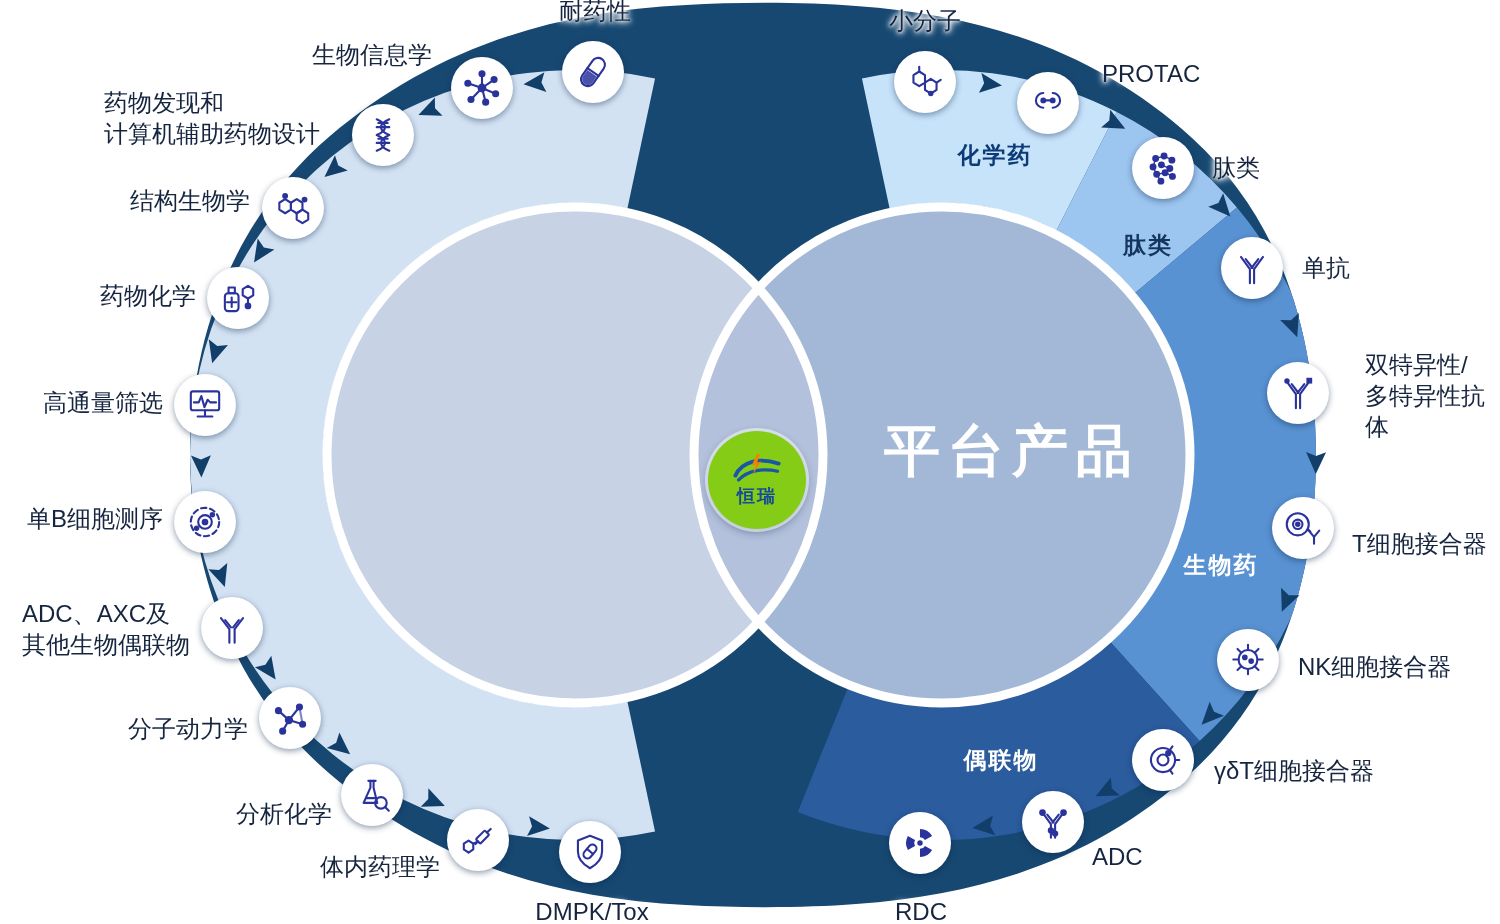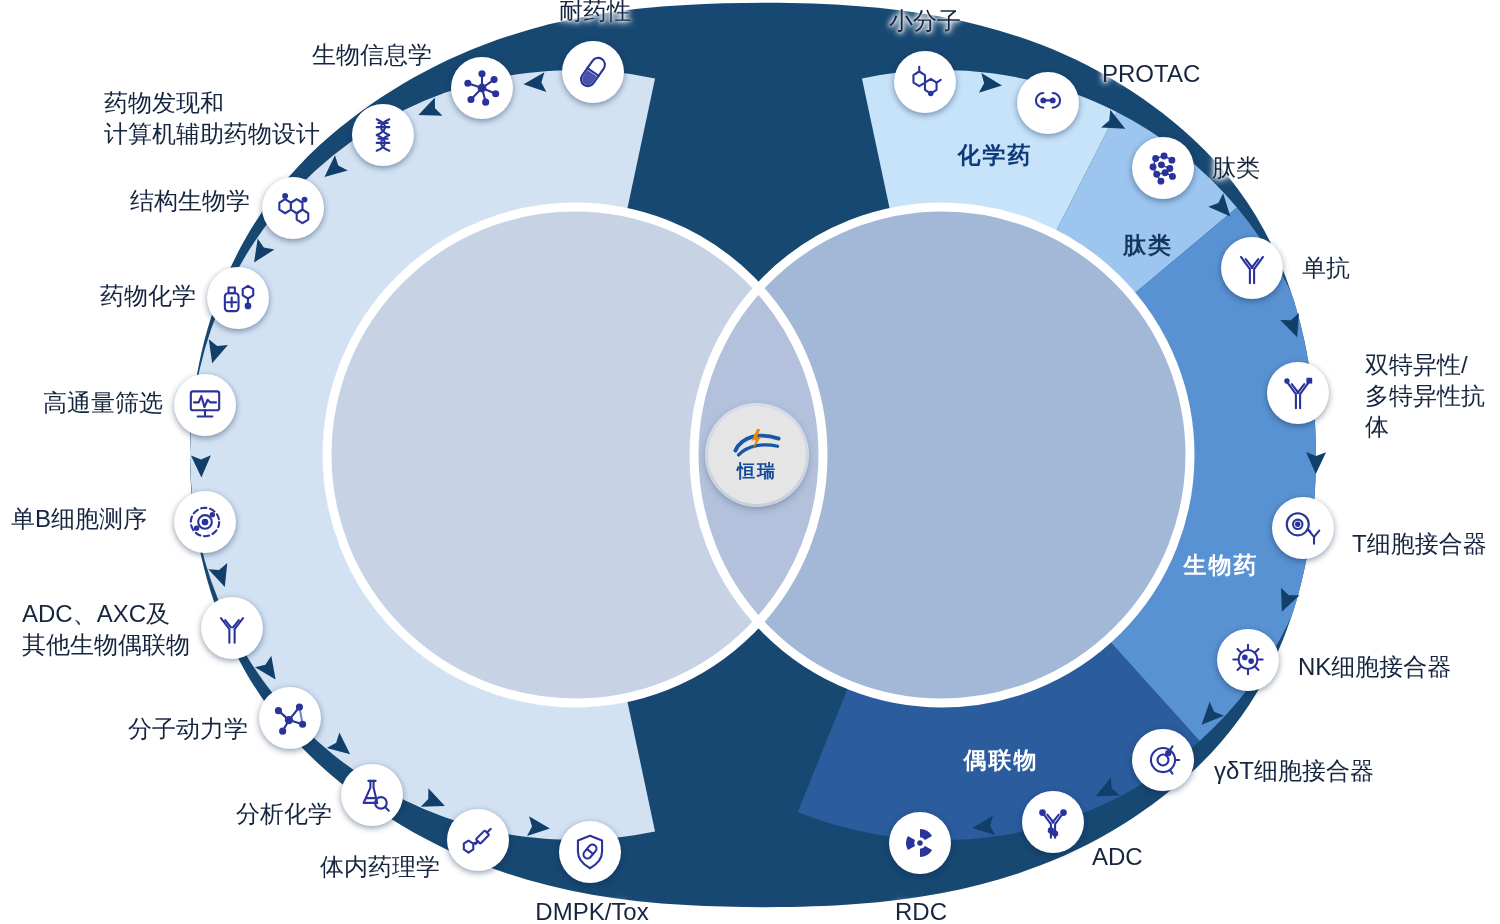--- a/index.html
+++ b/index.html
@@ -14,21 +14,21 @@
           line-height:1.3;white-space:pre-line;z-index:6;
           text-shadow:0 0 3px #fff,0 0 5px #fff,0 0 8px #fff,0 1px 6px #fff;}
   .a-left{transform:translate(-100%,-50%);text-align:left;}
   .a-right{transform:translate(0,-50%);text-align:left;}
   .a-above{transform:translate(-50%,-100%);text-align:center;}
   .a-below{transform:translate(-50%,0);text-align:center;}
   .sector-label{position:absolute;transform:translate(-50%,-50%);font-size:23px;font-weight:700;
                 z-index:4;letter-spacing:2px;white-space:nowrap;}
   .circle-title{position:absolute;transform:translate(-50%,-50%);font-size:56px;font-weight:700;
                 letter-spacing:8px;z-index:4;white-space:nowrap;}
-  .logo{position:absolute;left:757px;top:455px;width:98px;height:98px;border-radius:50%;background:#e5e5e5;
+  .logo{position:absolute;left:757px;top:480px;width:98px;height:98px;border-radius:50%;background:#84cc16;
         transform:translate(-50%,-50%);z-index:7;display:flex;flex-direction:column;align-items:center;
         justify-content:center;box-shadow:0 0 0 3px rgba(255,255,255,.55),0 3px 10px rgba(8,35,70,.45);}
   .logo-mark{width:52px;height:30px;display:block;}
   .logo-text{font-size:18px;font-weight:700;letter-spacing:2px;margin-top:1px;}
 </style>
 </head>
 <body>
 
 <div class="stage">
 
@@ -78,20 +78,21 @@
         <polygon points="14,0 -8,10 -4,0 -8,-10" transform="translate(1221.021243080886 205.9555342722969) rotate(48.249030233370114)" fill="#123f6a"></polygon>
         <polygon points="14,0 -8,10 -4,0 -8,-10" transform="translate(1292.3395619767082 324.08708499934676) rotate(69.51057273462771)" fill="#123f6a"></polygon>
         <polygon points="14,0 -8,10 -4,0 -8,-10" transform="translate(1315.9656729680369 460.06709399590324) rotate(90.77628872454093)" fill="#123f6a"></polygon>
         <polygon points="14,0 -8,10 -4,0 -8,-10" transform="translate(1287.2160319250245 598.8815182778541) rotate(112.62573428562341)" fill="#123f6a"></polygon>
         <polygon points="14,0 -8,10 -4,0 -8,-10" transform="translate(1211.2760494362988 714.5503981888296) rotate(133.94639165657478)" fill="#123f6a"></polygon>
         <polygon points="14,0 -8,10 -4,0 -8,-10" transform="translate(1108.161348622839 790.0617946347202) rotate(153.62260993190924)" fill="#123f6a"></polygon>
         <polygon points="14,0 -8,10 -4,0 -8,-10" transform="translate(986.2273677075395 826.3757395760554) rotate(173.20859599860742)" fill="#123f6a"></polygon>
       </g>
   </svg>
 
+  <div class="circle-title" style="left: 1012px; top: 452px; color: rgb(255, 255, 255);">平台产品</div>
 
   <div class="sector-label" style="left: 995px; top: 155px; color: rgb(13, 59, 119);">化学药</div>
   <div class="sector-label" style="left: 1148px; top: 245px; color: rgb(20, 54, 94);">肽类</div>
   <div class="sector-label" style="left: 1221px; top: 565px; color: rgb(255, 255, 255);">生物药</div>
   <div class="sector-label" style="left: 1001px; top: 760px; color: rgb(255, 255, 255);">偶联物</div>
 
   <div class="logo">
     <svg class="logo-mark" viewBox="0 0 48 26">
       <path d="M4 20 C10 7 26 3 44 9" fill="none" stroke-width="3.5" stroke-linecap="round" stroke="#1a56a8"></path>
       <path d="M7 24 C16 15 30 13 43 16" fill="none" stroke-width="3" stroke-linecap="round" stroke="#1a56a8"></path>
@@ -174,21 +175,21 @@
       <div class="nlabel a-left" style="left: 163px; top: 403px;">高通量筛选</div>
       <div class="node-icon" style="left: 205px; top: 522px;">
         <svg viewBox="0 0 40 40" stroke="currentColor" fill="none" stroke-width="2" stroke-linecap="round" stroke-linejoin="round">
           <circle cx="20" cy="20" r="13.5" stroke-dasharray="5 3.5"></circle>
           <circle cx="20" cy="20" r="6.5"></circle>
           <circle cx="20" cy="20" r="2.2" fill="currentColor"></circle>
           <circle cx="27" cy="13" r="1.6" fill="currentColor"></circle>
           <circle cx="12" cy="26" r="1.6" fill="currentColor"></circle>
         </svg>
       </div>
-      <div class="nlabel a-left" style="left: 147px; top: 519px;">单B细胞测序</div>
+      <div class="nlabel a-left" style="left: 163px; top: 519px;">单B细胞测序</div>
       <div class="node-icon" style="left: 232px; top: 628px;">
         <svg viewBox="0 0 40 40" stroke="currentColor" fill="none" stroke-width="2" stroke-linecap="round" stroke-linejoin="round">
           <path d="M17.5 34 V21 L9.5 10.5"></path>
           <path d="M22.5 34 V21 L30.5 10.5"></path>
           <path d="M13.5 12.5 L19 19.5"></path>
           <path d="M26.5 12.5 L21 19.5"></path>
         </svg>
       </div>
       <div class="nlabel a-left" style="left: 190px; top: 629px;">ADC、AXC及
 其他生物偶联物</div>

